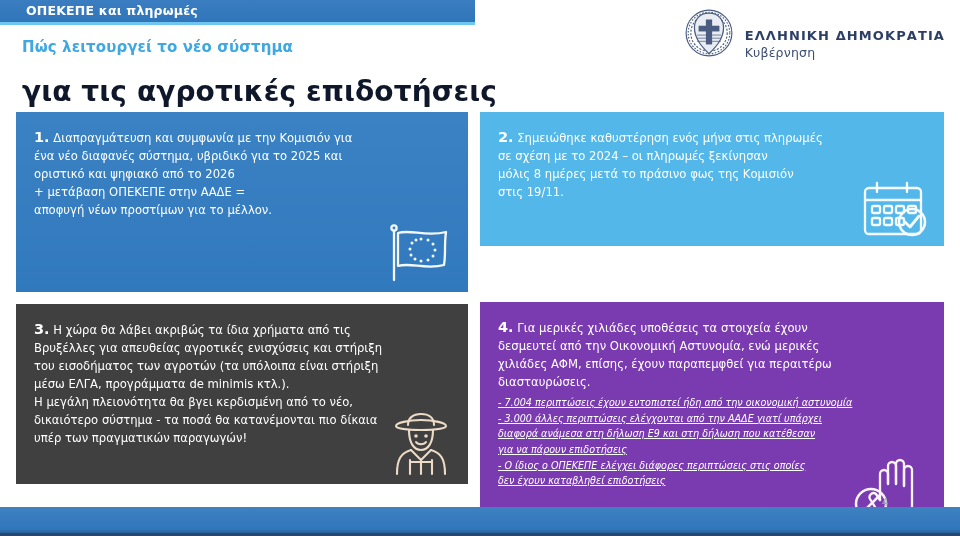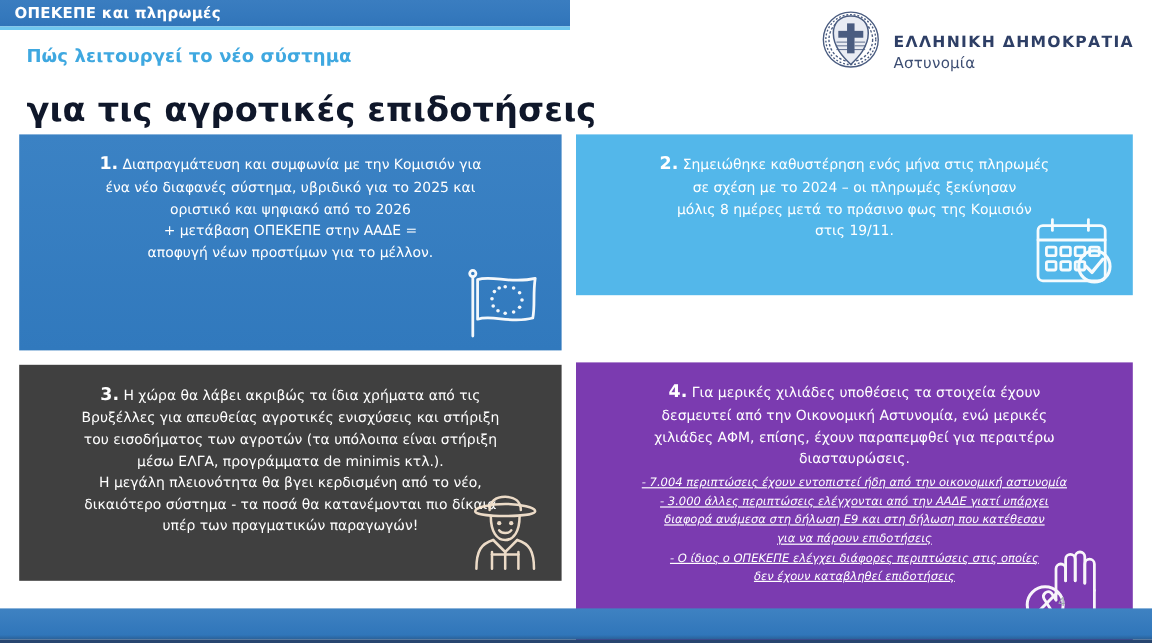--- a/index.html
+++ b/index.html
@@ -18,21 +18,21 @@
 
   
   #top-banner {
     position: absolute;
     left: 0; top: 0;
     width: 475px; height: 22px;
     background: linear-gradient(180deg, #3a7dc0 0%, #3579bd 55%, #3074b9 100%);
   }
   #top-banner-label {
     position: absolute;
-    left: 12px; top: 3px;
+    left: 26px; top: 3px;
     font-size: 12.5px;
     font-weight: bold;
     color: #ffffff;
     letter-spacing: .2px;
     white-space: nowrap;
   }
   #banner-underline {
     position: absolute;
     left: 0; top: 22px;
     width: 475px; height: 3px;
@@ -85,21 +85,20 @@
     margin-top: 17px;
   }
 
   
   .card {
     position: absolute;
     box-sizing: border-box;
     padding: 14px 18px 4px 18px;
     color: #ffffff;
     overflow: hidden;
-    text-align: center;
   }
   .card-num {
     font-weight: bold;
     font-size: 14.5px;
   }
   .card-body {
     font-size: 11.6px;
     line-height: 1.55;
     white-space: pre-line;
   }
@@ -176,21 +175,21 @@
       <line x1="27" y1="54" x2="44" y2="54"></line>
       <line x1="27" y1="60" x2="44" y2="60"></line>
       <line x1="27" y1="66" x2="45" y2="66"></line>
       <line x1="56" y1="54" x2="73" y2="54"></line>
       <line x1="56" y1="60" x2="73" y2="60"></line>
       <line x1="55" y1="66" x2="73" y2="66"></line>
     </g>
   </svg>
   <div id="gov-text-block">
     <div id="gov-title">ΕΛΛΗΝΙΚΗ ΔΗΜΟΚΡΑΤΙΑ</div>
-    <div id="gov-subtitle">Αστυνομία</div>
+    <div id="gov-subtitle">Κυβέρνηση</div>
   </div>
 </div>
 
 <div id="headline">
   <div id="headline-line1">Πώς λειτουργεί το νέο σύστημα</div>
   <div id="headline-line2">για τις αγροτικές επιδοτήσεις</div>
 </div>
 
 <div class="card" id="card-1">
   <div class="card-body"><span class="card-num">1.</span> <span>Διαπραγμάτευση και συμφωνία με την Κομισιόν για

